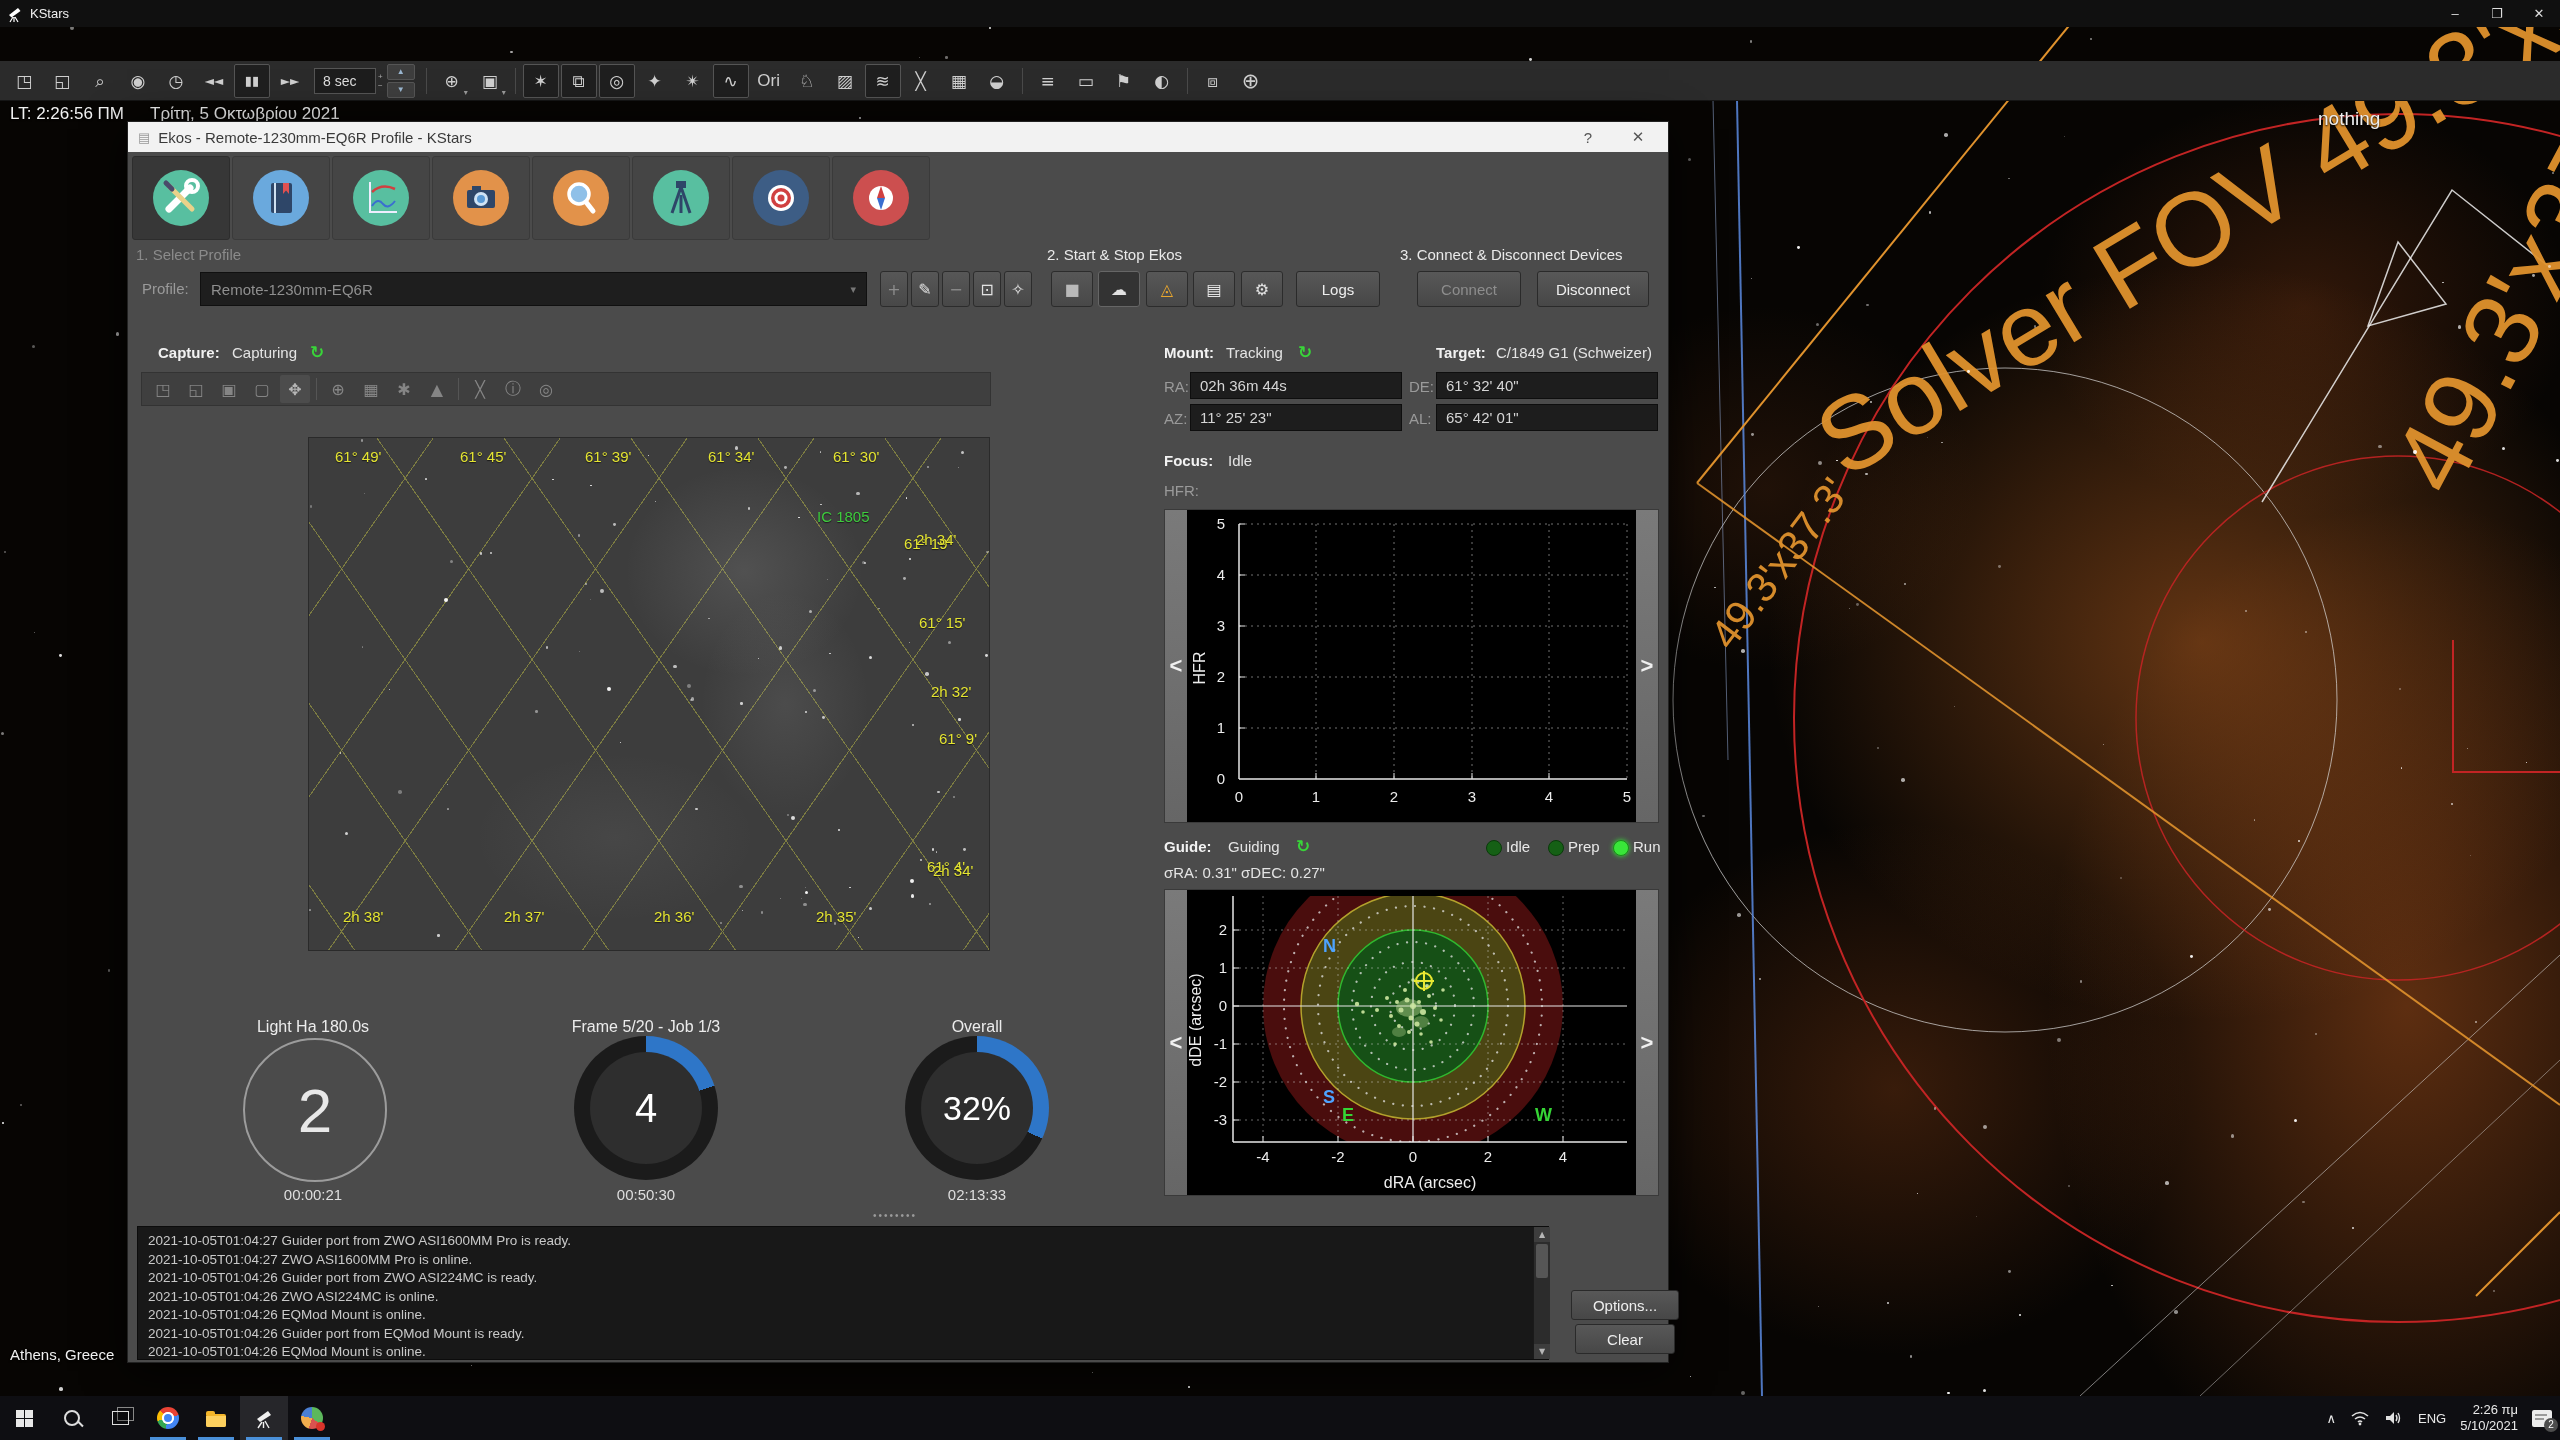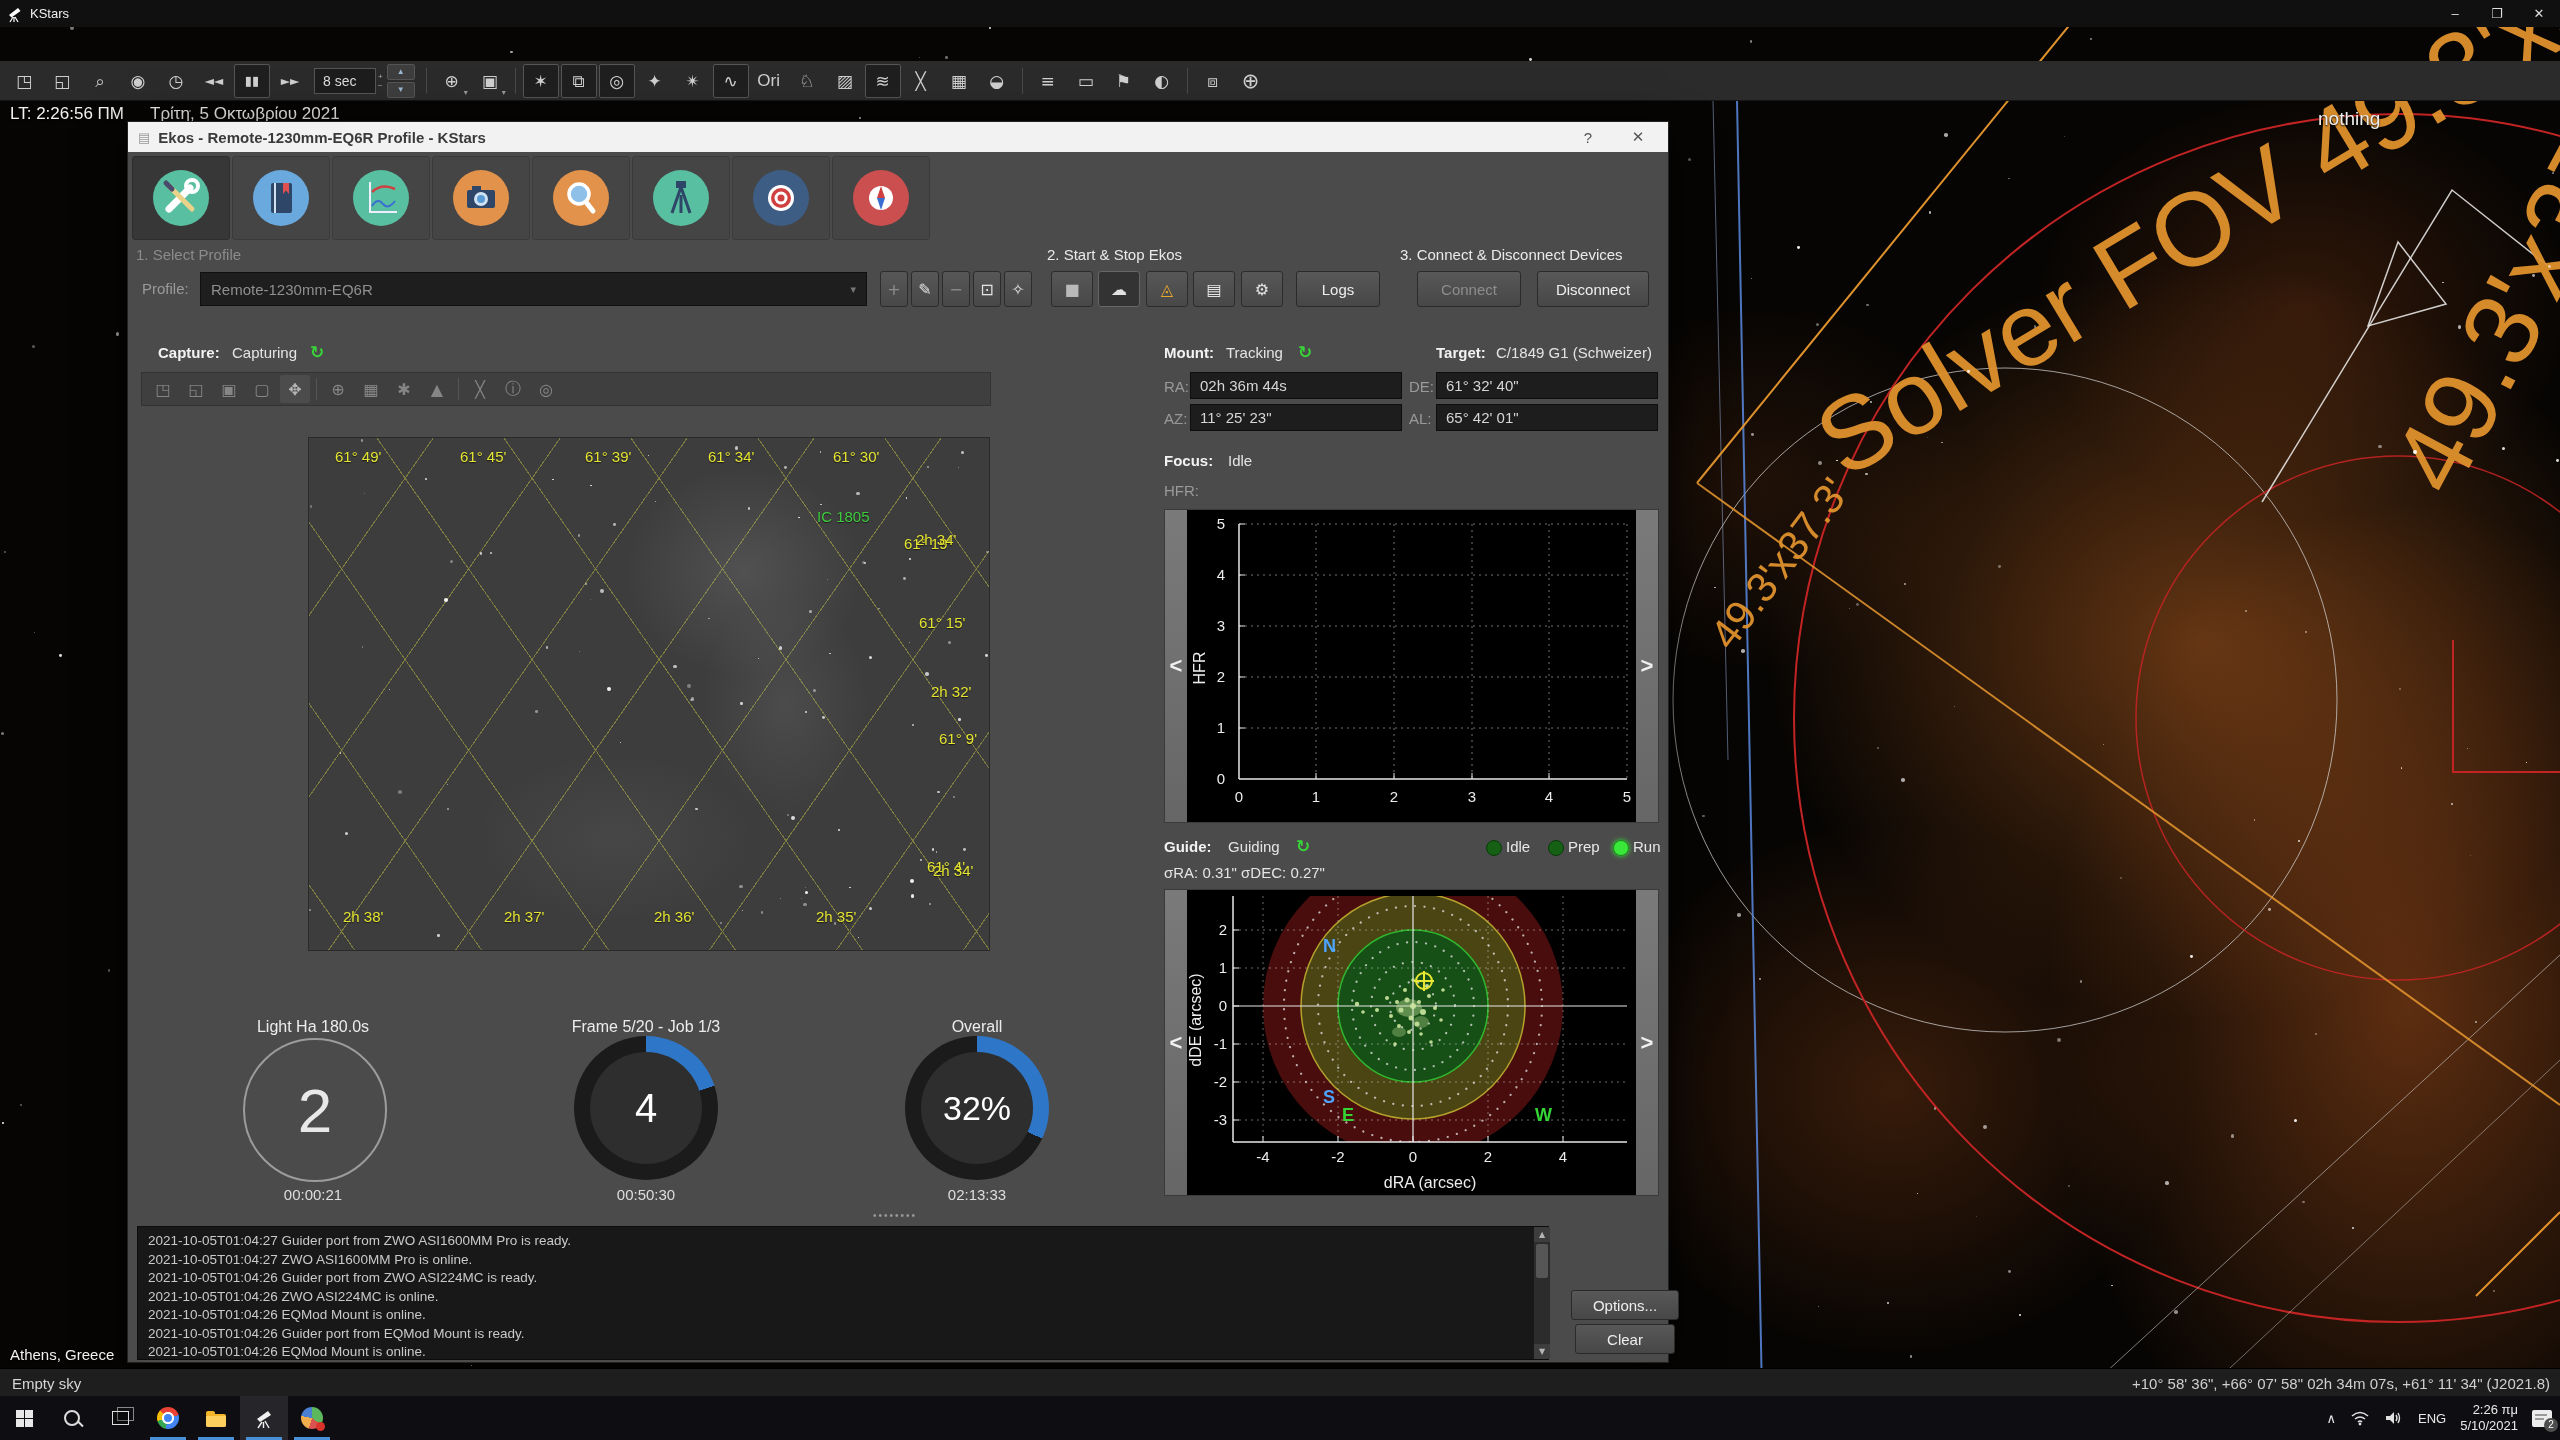--- a/index.html
+++ b/index.html
@@ -41,21 +41,21 @@
   .spin{display:flex;align-items:center;margin:0 4px;}
   .spin .fld{width:62px;height:26px;background:#1d1d1d;border:1px solid #555;color:#ddd;font-size:14px;display:flex;align-items:center;padding-left:8px;box-sizing:border-box;}
   .spin .pm{display:flex;flex-direction:column;font-size:8px;color:#aaa;line-height:9px;margin-left:2px;}
   .updn{display:flex;flex-direction:column;gap:2px;margin-left:4px;}
   .updn div{width:26px;height:14px;background:#3e3e3e;border:1px solid #555;border-radius:2px;color:#9ab6d0;font-size:8px;display:flex;align-items:center;justify-content:center;}
 
   
   .ekos{left:127px;top:121px;width:1542px;height:1242px;background:#4b4b4b;z-index:10;
         box-shadow:0 8px 40px rgba(0,0,0,.75);border:1px solid #222;box-sizing:border-box;}
   .e-title{left:0;top:0;width:1540px;height:30px;background:#f2f2f2;display:flex;align-items:center;color:#3a3a3a;}
-  .e-title .tt{font-size:15px;margin-left:8px;font-weight:bold;}
+  .e-title .tt{font-size:15px;margin-left:8px;}
   .e-title .ic{margin-left:10px;color:#999;font-size:13px;}
   .e-tbtn{position:absolute;top:0;width:40px;height:30px;display:flex;align-items:center;justify-content:center;color:#555;font-size:15px;}
   .tabbar{left:4px;top:34px;height:82px;display:flex;gap:2px;}
   .tab{width:96px;height:82px;background:#454545;border:1px solid #3a3a3a;border-radius:3px;display:flex;align-items:center;justify-content:center;}
   .tab.sel{background:#373737;border-color:#2d2d2d;}
   .seclab{font-size:15px;color:#eaeaea;}
   .seclab.dis{color:#8b8b8b;}
   .fldlab{color:#9a9a9a;font-size:15px;}
   .combo{background:#1e1e1e;border:1px solid #101010;color:#8f8f8f;font-size:15px;display:flex;align-items:center;padding:0 10px;box-sizing:border-box;}
   .combo .car{margin-left:auto;color:#777;font-size:11px;}
@@ -1067,24 +1067,20 @@
           <text x="155" y="231" fill="#35d435" font-size="18" font-weight="bold">E</text>
           <text x="348" y="231" fill="#35d435" font-size="18" font-weight="bold">W</text>
           <text x="243" y="298" fill="#ececec" font-size="16" text-anchor="middle" font-family="Liberation Sans, sans-serif">dRA (arcsec)</text>
           <text transform="translate(14,130) rotate(-90)" fill="#ececec" font-size="16" text-anchor="middle" font-family="Liberation Sans, sans-serif">dDE (arcsec)</text>
         </svg>
       </div>
       <div class="navbtn">&gt;</div>
     </div>
   </div>
 
-  <div class="abs statusbar">
-    <span class="l">Empty sky</span>
-    <span class="r">+10° 58' 36", +66° 07' 58"  02h 34m 07s, +61° 11' 34" (J2021.8)</span>
-  </div>
 
   <div class="abs taskbar">
     <div class="tkbtn">
       <span class="winlogo">
           <i></i>
           <i></i>
           <i></i>
           <i></i>
         </span>
     </div>

